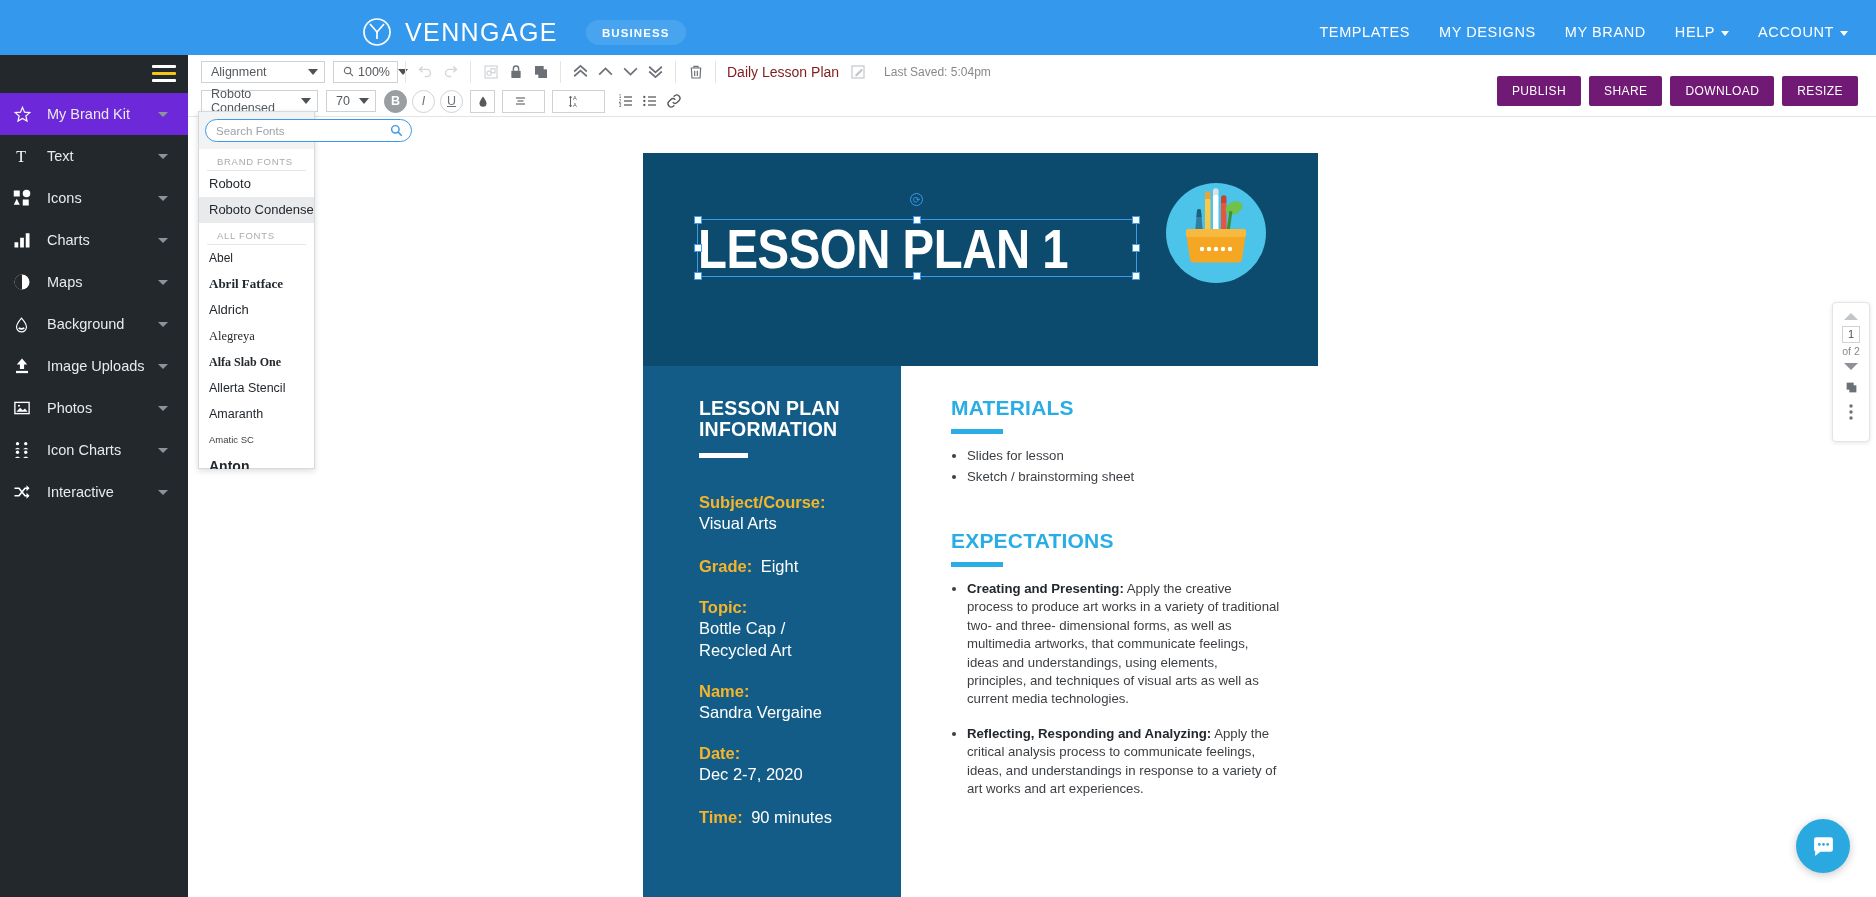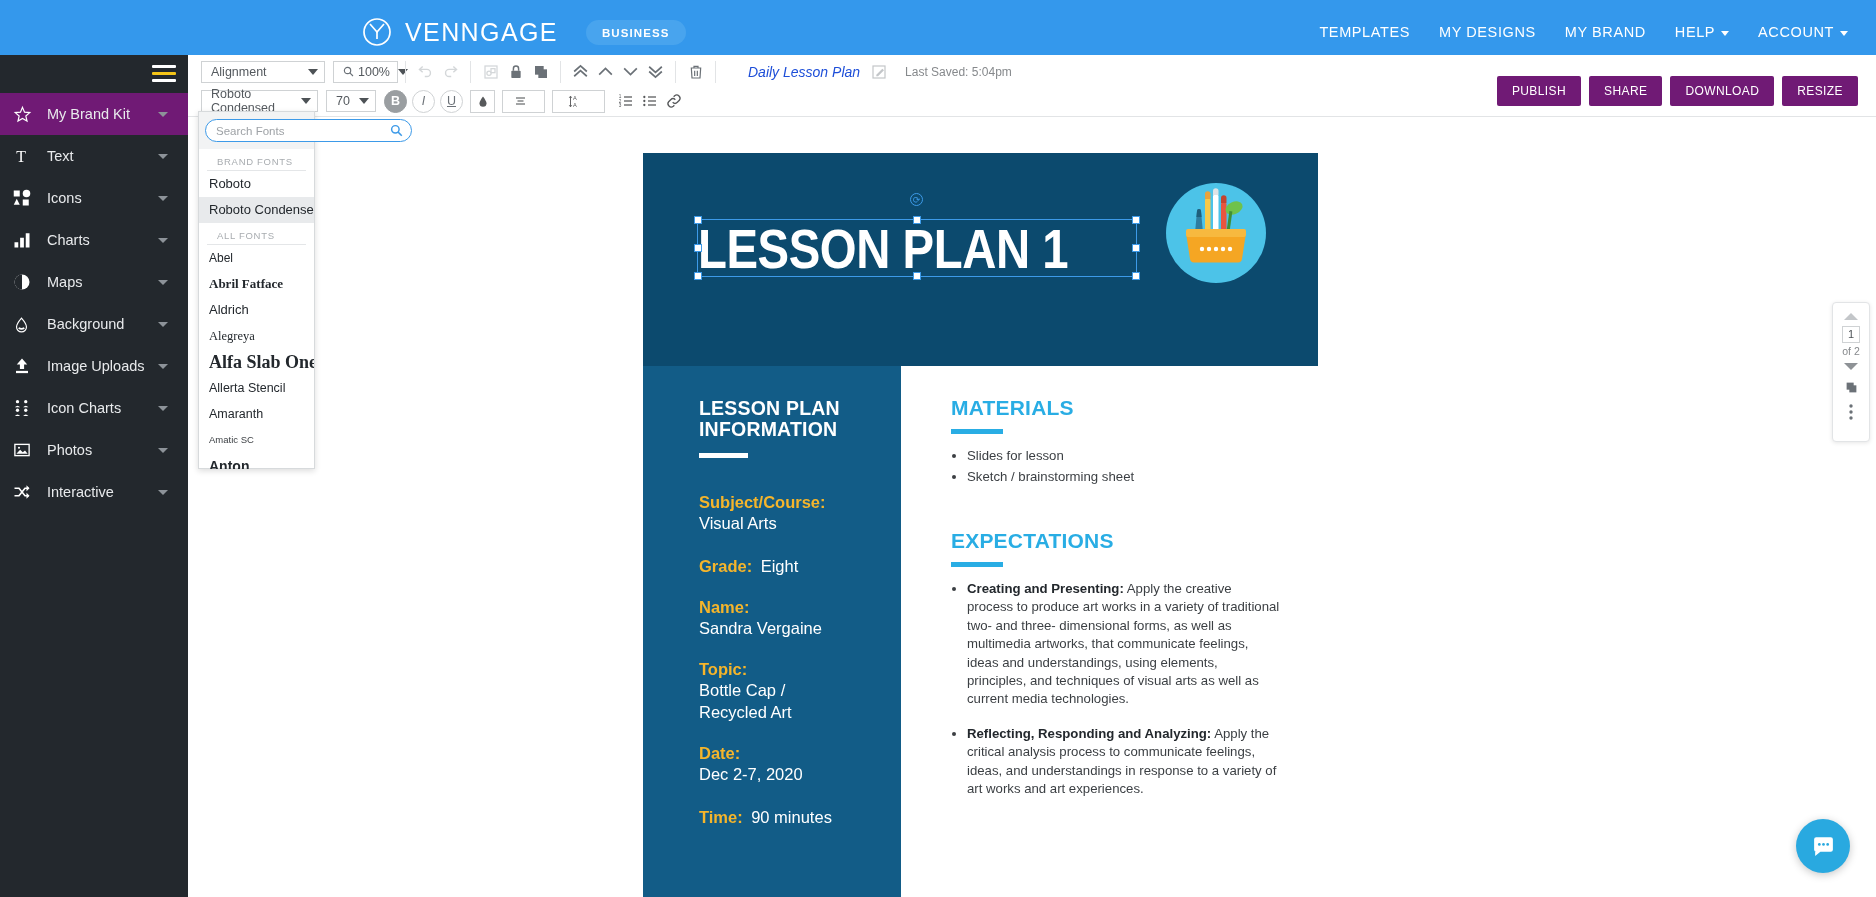--- a/index.html
+++ b/index.html
@@ -52,21 +52,21 @@
     position: absolute; left: 0; top: 55px; width: 188px; height: 842px;
     background: #23282d;
   }
   .hamburger-row {
     height: 38px; position: relative; background: #23282d;
   }
   .sidebar-item {
     position: relative; height: 42px; display: flex; align-items: center;
     padding-left: 13px; cursor: pointer;
   }
-  .sidebar-item.active { background: #701a75; }
+  .sidebar-item.active { background: #6d28d9; }
   .si-icon {
     width: 28px; height: 24px; display: flex; align-items: center;
     justify-content: flex-start; color: #ffffff; flex: none;
   }
   .si-label {
     color: #e8eaec; font-size: 14.5px; margin-left: 6px; white-space: nowrap;
   }
   .si-caret {
     position: absolute; right: 20px; top: 50%; margin-top: -2px;
     width: 0; height: 0; border-left: 5px solid transparent;
@@ -100,21 +100,21 @@
     border-right: 5px solid transparent; border-top: 6px solid #4d5256; margin-left: 8px;
   }
   .sep { width: 1px; height: 22px; background: #e2e4e6; margin: 0 7px; }
 
   .icon-btn {
     width: 25px; height: 24px; display: flex; align-items: center; justify-content: center;
     cursor: pointer; color: #6b7177;
   }
   .icon-btn.disabled { color: #d4d7d9; }
 
-  .doc-title { font-size: 14px; color: #1d4ed8; margin-left: 25px; font-style: italic; }
+  .doc-title { font-size: 14px; color: #7f1d1d; margin-left: 4px; }
   .doc-saved { font-size: 12px; color: #86898c; margin-left: 14px; }
 
   .circ-btn {
     width: 23px; height: 23px; border-radius: 50%; border: 1px solid #cfd2d4;
     display: flex; align-items: center; justify-content: center;
     font-size: 12.5px; color: #6b7177; cursor: pointer; background: #fff;
   }
   .circ-btn.on { background: #9a9ea1; border-color: #9a9ea1; color: #ffffff; font-weight: 700; }
   .sq-btn {
     width: 25px; height: 23px; border: 1px solid #cfd2d4; background: #fff;
@@ -391,44 +391,44 @@
             <path d="M12 2 L19 10 h-4.2 v6 h-5.6 v-6 H5z"></path>
             <rect x="4" y="18.5" width="16" height="3"></rect>
           </svg>
       </span>
       <span class="si-label">Image Uploads</span>
       <i class="si-caret"></i>
     </div>
 
     <div class="sidebar-item">
       <span class="si-icon">
+        <svg width="18" height="18" viewBox="0 0 24 24" fill="none" stroke="#ffffff" stroke-width="1.8">
+            <rect x="2.5" y="4.5" width="19" height="15"></rect>
+            <path d="M4.5 17 l5-5.5 3.5 3.5 3-2.5 3.5 4.5z" fill="#ffffff" stroke="none"></path>
+            <circle cx="8" cy="9" r="1.4" fill="#ffffff" stroke="none"></circle>
+          </svg>
+      </span>
+      <span class="si-label">Photos</span>
+      <i class="si-caret"></i>
+    </div>
+
+    <div class="sidebar-item">
+      <span class="si-icon">
         <svg width="18" height="18" viewBox="0 0 24 24" fill="#ffffff">
             <circle cx="6" cy="3.5" r="2.2"></circle>
             <path d="M2.5 11 q3.5-4 7 0z"></path>
             <circle cx="17" cy="3.5" r="2.2"></circle>
             <path d="M13.5 11 q3.5-4 7 0z"></path>
             <circle cx="6" cy="15" r="2.2"></circle>
             <path d="M2.5 22.5 q3.5-4 7 0z"></path>
             <circle cx="17" cy="15" r="2.2"></circle>
             <path d="M13.5 22.5 q3.5-4 7 0z"></path>
           </svg>
       </span>
       <span class="si-label">Icon Charts</span>
-      <i class="si-caret"></i>
-    </div>
-
-    <div class="sidebar-item">
-      <span class="si-icon">
-        <svg width="18" height="18" viewBox="0 0 24 24" fill="none" stroke="#ffffff" stroke-width="1.8">
-            <rect x="2.5" y="4.5" width="19" height="15"></rect>
-            <path d="M4.5 17 l5-5.5 3.5 3.5 3-2.5 3.5 4.5z" fill="#ffffff" stroke="none"></path>
-            <circle cx="8" cy="9" r="1.4" fill="#ffffff" stroke="none"></circle>
-          </svg>
-      </span>
-      <span class="si-label">Photos</span>
       <i class="si-caret"></i>
     </div>
 
     <div class="sidebar-item">
       <span class="si-icon">
         <svg width="18" height="18" viewBox="0 0 24 24" fill="none" stroke="#ffffff" stroke-width="2.2">
             <path d="M2 7 h6 l8 10 h5"></path>
             <path d="M2 17 h6 l8-10 h5"></path>
             <path d="M18 3 l4 4 -4 4" fill="#ffffff" stroke="none"></path>
             <path d="M18 13 l4 4 -4 4" fill="#ffffff" stroke="none"></path>
@@ -624,21 +624,21 @@
     </div>
     <div class="font-list">
       <div class="font-group-label">BRAND FONTS</div>
       <div class="font-item" style="font-family:'Liberation Sans',sans-serif">Roboto</div>
       <div class="font-item sel f-mono-cond">Roboto Condensed</div>
       <div class="font-group-label">ALL FONTS</div>
       <div class="font-item f-mono-cond" style="font-size:12px">Abel</div>
       <div class="font-item f-serif">Abril Fatface</div>
       <div class="font-item">Aldrich</div>
       <div class="font-item" style="font-family:'Liberation Serif',serif;font-size:12.5px">Alegreya</div>
-      <div class="font-item f-serif" style="font-size:18px">Alfa Slab One</div>
+      <div class="font-item f-serif" style="font-size:12px">Alfa Slab One</div>
       <div class="font-item" style="font-size:12.5px">Allerta Stencil</div>
       <div class="font-item" style="font-size:12.5px">Amaranth</div>
       <div class="font-item f-mono-cond" style="font-size:9.5px;color:#3b3f43">Amatic SC</div>
       <div class="font-item f-mono-cond f-bold" style="font-size:14px">Anton</div>
 
     </div>
   </div>
 
   <div class="canvas-area">
     <div class="page">
@@ -691,27 +691,27 @@
 
         <div class="pl-field" style="margin-top:35px">
           <div class="pl-key">Subject/Course:</div>
           <div class="pl-val">Visual Arts</div>
         </div>
         <div class="pl-field pl-inline">
           <span class="pl-key">Grade:</span>
           <span class="pl-val" style="margin-left:4px">Eight</span>
         </div>
         <div class="pl-field">
-          <div class="pl-key">Name:</div>
-          <div class="pl-val">Sandra Vergaine</div>
-        </div>
-        <div class="pl-field">
           <div class="pl-key">Topic:</div>
           <div class="pl-val" style="white-space:pre-line">Bottle Cap /
 Recycled Art</div>
+        </div>
+        <div class="pl-field">
+          <div class="pl-key">Name:</div>
+          <div class="pl-val">Sandra Vergaine</div>
         </div>
         <div class="pl-field">
           <div class="pl-key">Date:</div>
           <div class="pl-val">Dec 2-7, 2020</div>
         </div>
         <div class="pl-field pl-inline">
           <span class="pl-key">Time:</span>
           <span class="pl-val" style="margin-left:4px">90 minutes</span>
         </div>
       </div>

